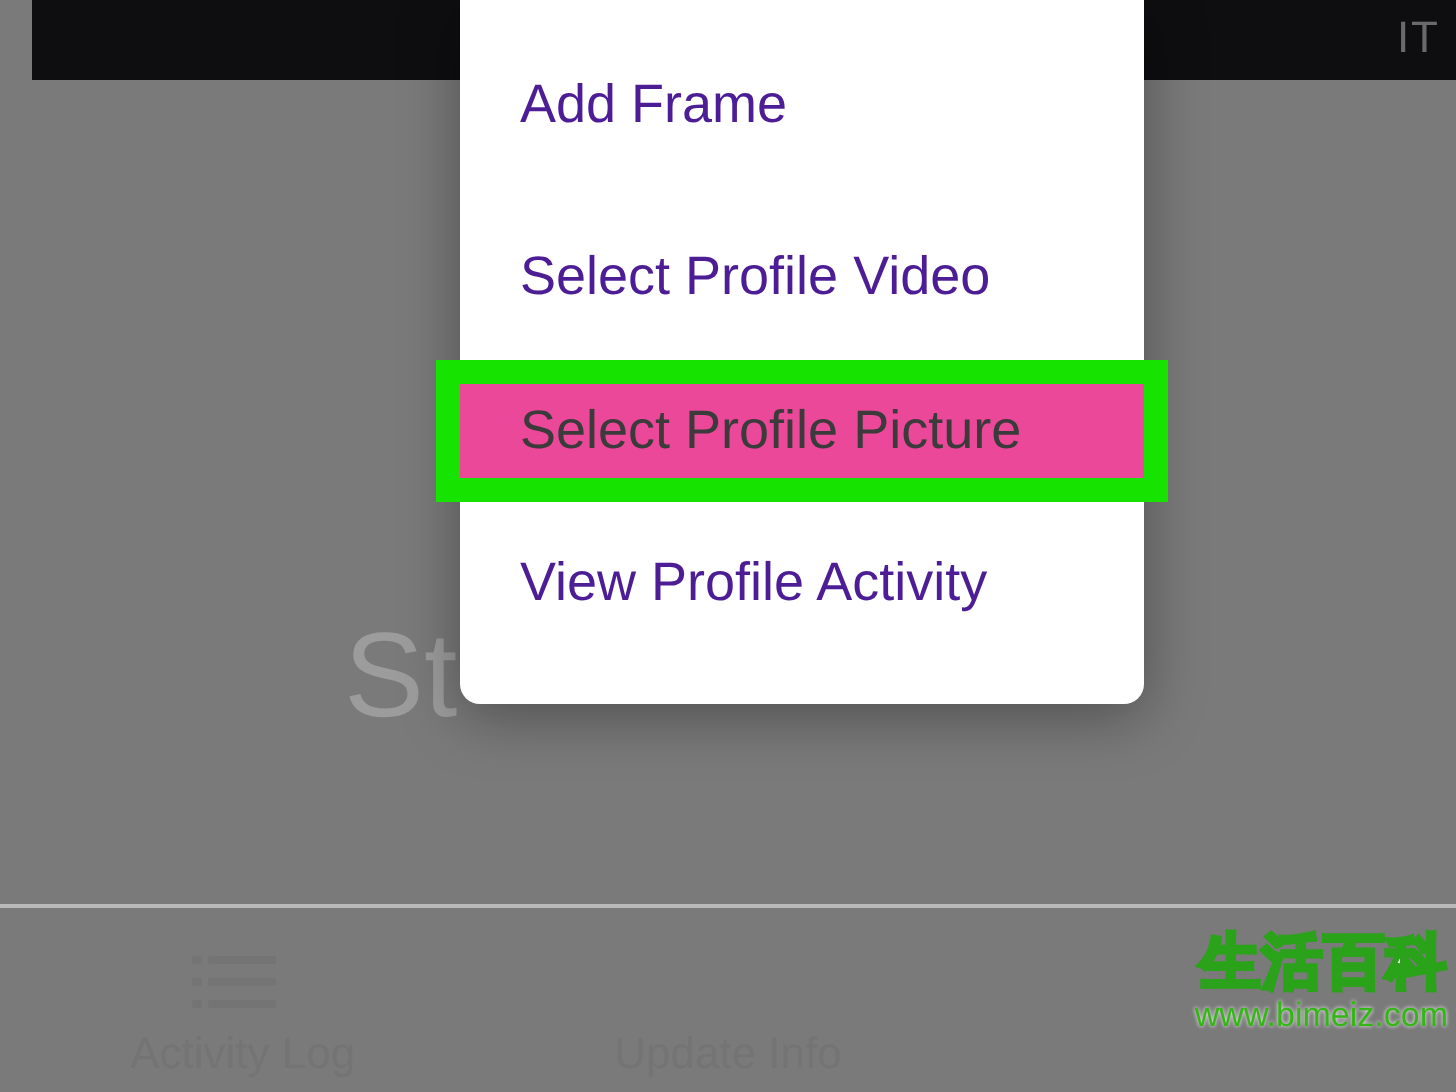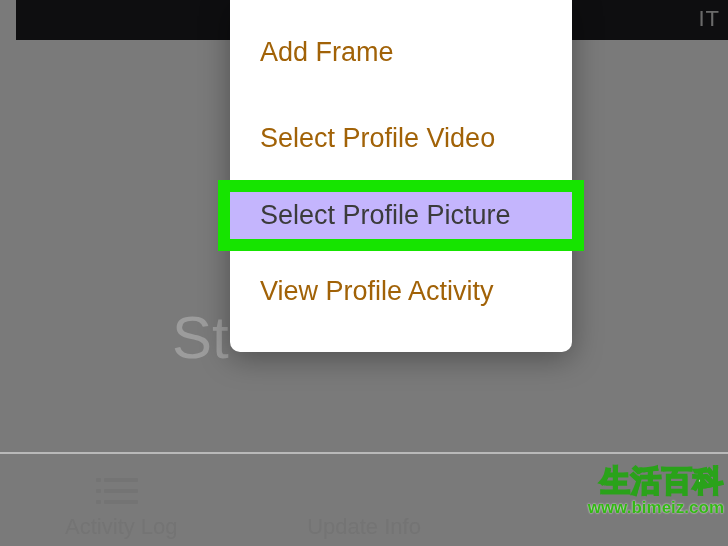--- a/index.html
+++ b/index.html
@@ -10,27 +10,27 @@
   .topbar-edit { position: absolute; right: 8px; top: 6px; color: #dedede; font-size: 22px; letter-spacing: 1px; }
   .name-frag { position: absolute; left: 172px; top: 303px; font-size: 60px; color: #9c9c9c; font-weight: 400; }
   .divider { position: absolute; left: 0; right: 0; top: 452px; height: 2px; background: #b9b9b9; }
   .bottom-tabs { position: absolute; left: 0; right: 0; bottom: 0; height: 90px; display: flex; }
   .tab { flex: 1; display: flex; flex-direction: column; align-items: center; justify-content: flex-end; padding-bottom: 6px; gap: 10px; }
   .tab-label { color: #747474; font-size: 22px; }
   .list-icon { width: 34px; height: 26px; }
   .list-icon .line { display:block; width:34px; height:4px; background:#747474; margin-bottom:7px; border-radius:1px; position:relative;}
   .list-icon .line::before{content:"";position:absolute;left:-8px;top:0;width:5px;height:4px;background:#747474;border-radius:1px;}
   .dropdown { position: absolute; left: 230px; top: 0; width: 342px; background: #fff; border-radius: 0 0 10px 10px; box-shadow: 0 6px 30px rgba(0,0,0,0.35); padding: 10px 0 18px 0; }
-  .menu-item { padding: 26px 30px 26px 30px; font-size: 27px; color: #a16207; cursor: pointer; line-height: 1.25; }
+  .menu-item { padding: 26px 30px 26px 30px; font-size: 27px; color: #4c1d95; cursor: pointer; line-height: 1.25; }
   .highlight-wrap { position: relative; margin: 0 -10px; }
   .highlight-border { position: absolute; inset: -2px -2px -2px -2px; border: 12px solid #16e400; pointer-events: none; }
-  .highlight-inner { background: #c4b5fd; padding: 18px 40px; font-size: 27px; color: #3b3b3b; }
+  .highlight-inner { background: #ec4899; padding: 18px 40px; font-size: 27px; color: #3b3b3b; }
   .watermark { position: absolute; right: 4px; bottom: 28px; text-align: right; pointer-events:none; }
   .wm-cn { display:inline-block; font-size: 30px; font-weight: 700; color:#fff; -webkit-text-stroke: 2px #2aa21a; text-shadow: 1px 1px 0 #2aa21a; letter-spacing:1px;}
-  .wm-url { font-size: 17px; color: #34b716; font-weight:700; margin-top:-4px; text-shadow:0 0 2px #fff;}
+  .wm-url { font-size: 17px; color: #34b716; font-weight:400; margin-top:-4px; text-shadow:0 0 2px #fff;}
 </style>
 </head>
 <body>
 
 <div class="screen">
   <div class="topbar">
     <span class="topbar-edit">IT</span>
   </div>
 
   <div class="dim"></div>

